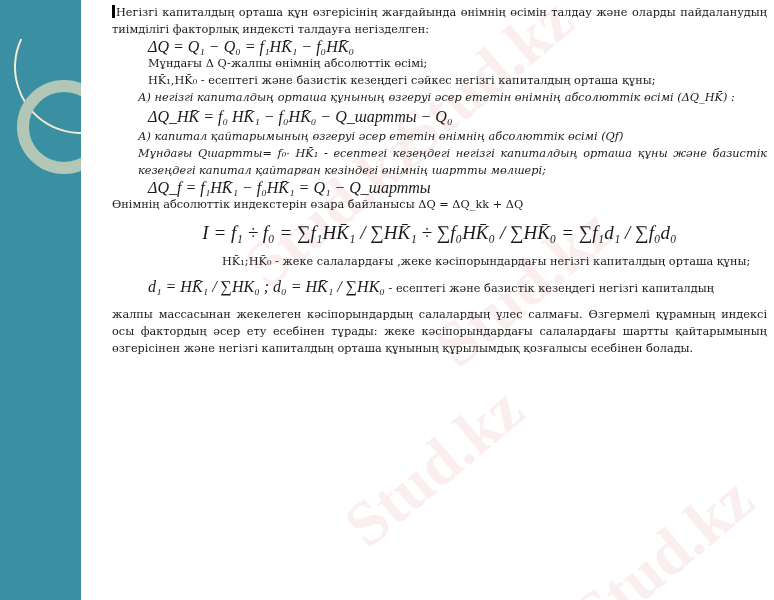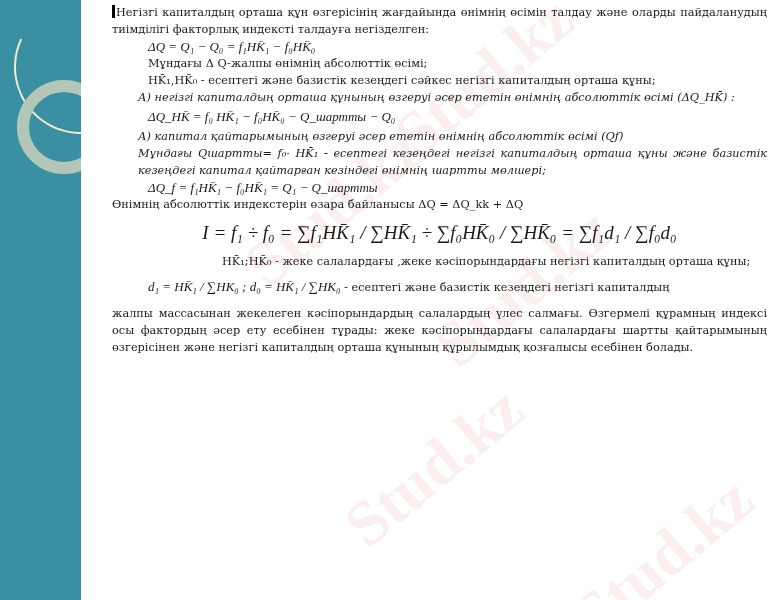--- a/index.html
+++ b/index.html
@@ -6,21 +6,21 @@
   body { width:774px; height:600px; position:relative; overflow:hidden; background:#ffffff; font-family:"DejaVu Serif", serif; }
   .sidebar { position:absolute; left:0; top:0; width:81px; height:575px; background:#3a8fa3; }
   .sidebar-bottom { position:absolute; left:0; top:575px; width:88px; height:25px; background:#3a8fa3; }
   .arc-big { position:absolute; left:14px; top:0px; width:130px; height:130px; border:2px solid #f3ead0; border-radius:50%; border-top-color:transparent; transform:rotate(-20deg); }
   .ring { position:absolute; left:17px; top:80px; width:70px; height:70px; border:12px solid #b3c7b8; border-radius:50%; }
   .panel { position:absolute; left:81px; top:0; width:693px; height:600px; background:#fff; }
   .content { position:absolute; left:112px; top:4px; width:655px; font-size:11.3px; line-height:17px; color:#1a1a1a; }
   .p { margin:0; text-align:justify; }
   .ind { padding-left:36px; }
   .ind2 { padding-left:26px;font-style:italic; }
-  .f { font-family:"Liberation Serif", serif; font-style:italic; font-size:13px; }
+  .f { font-family:"Liberation Serif", serif; font-style:italic; font-size:16px; }
   .center { text-align:center; }
   .big { font-size:19px; line-height:24px; }
   .wm { position:absolute; font-family:"Liberation Serif", serif; font-size:64px; color:rgba(210,90,90,0.10); transform:rotate(-40deg); font-weight:bold; }
   .cursor { display:inline-block; width:3px; height:13px; background:#000; vertical-align:-2px; margin-right:1px; }
 </style>
 </head>
 <body>
 
 <div class="sidebar">
   <div class="arc-big"></div>

